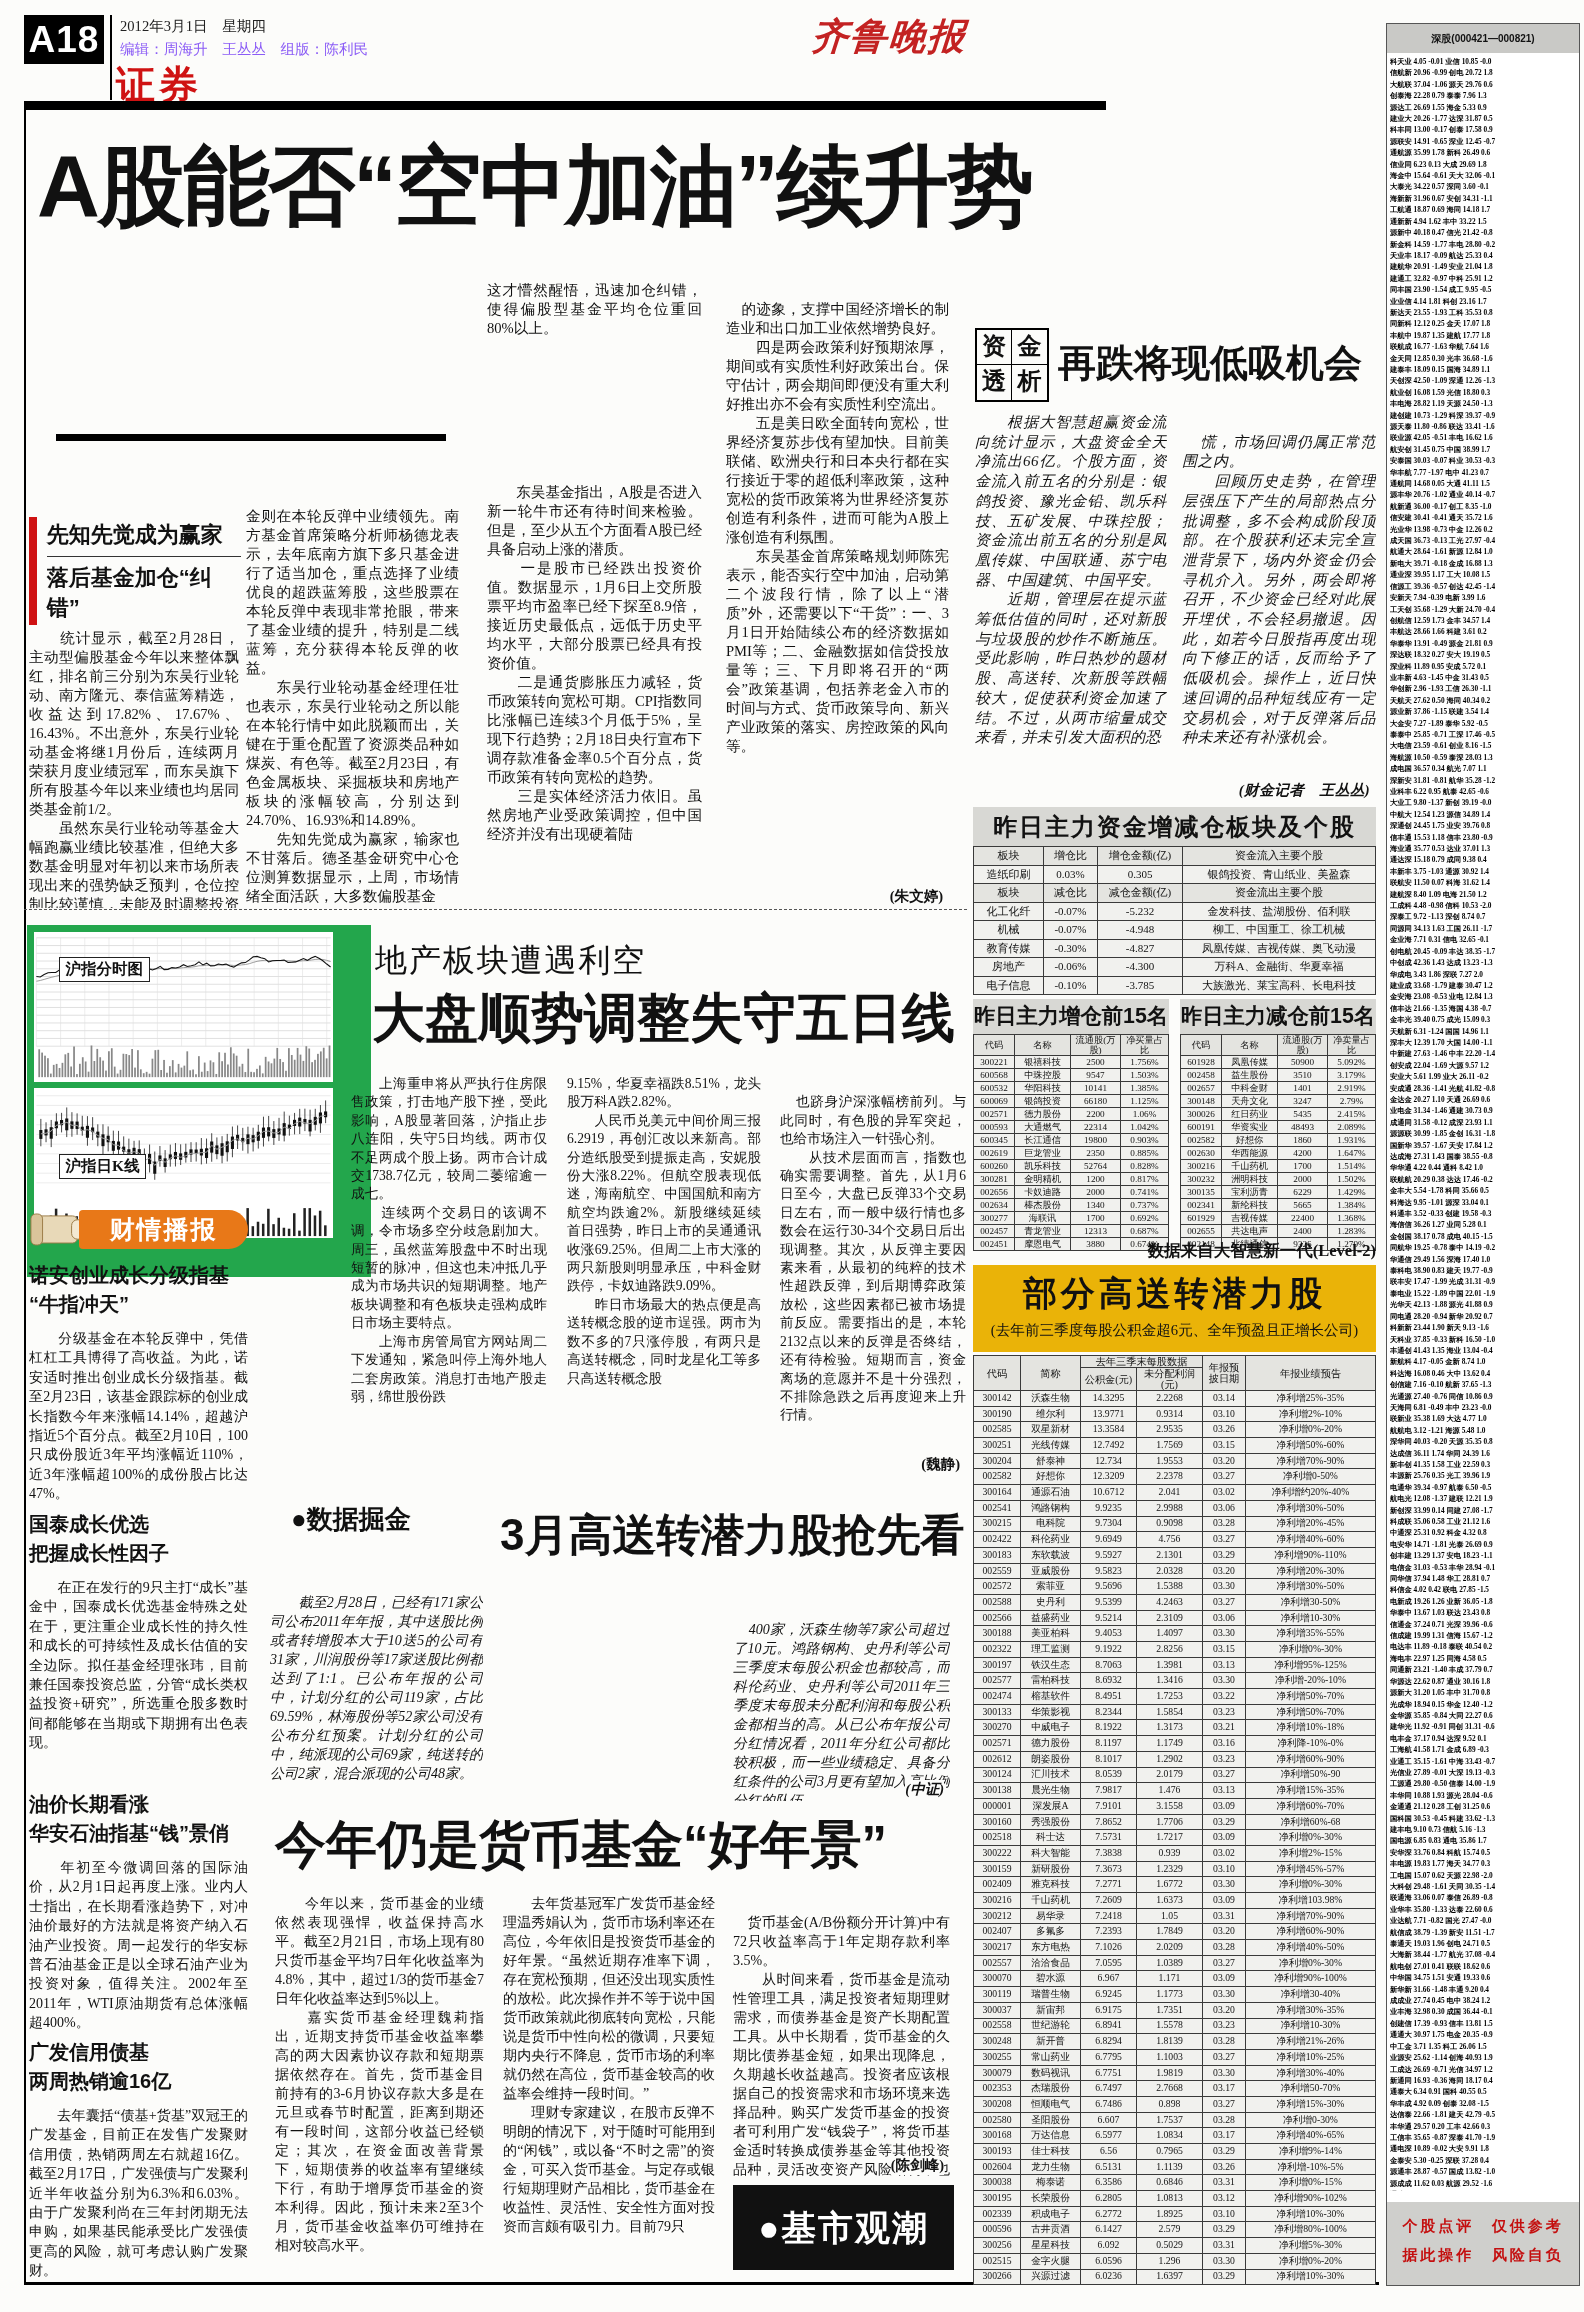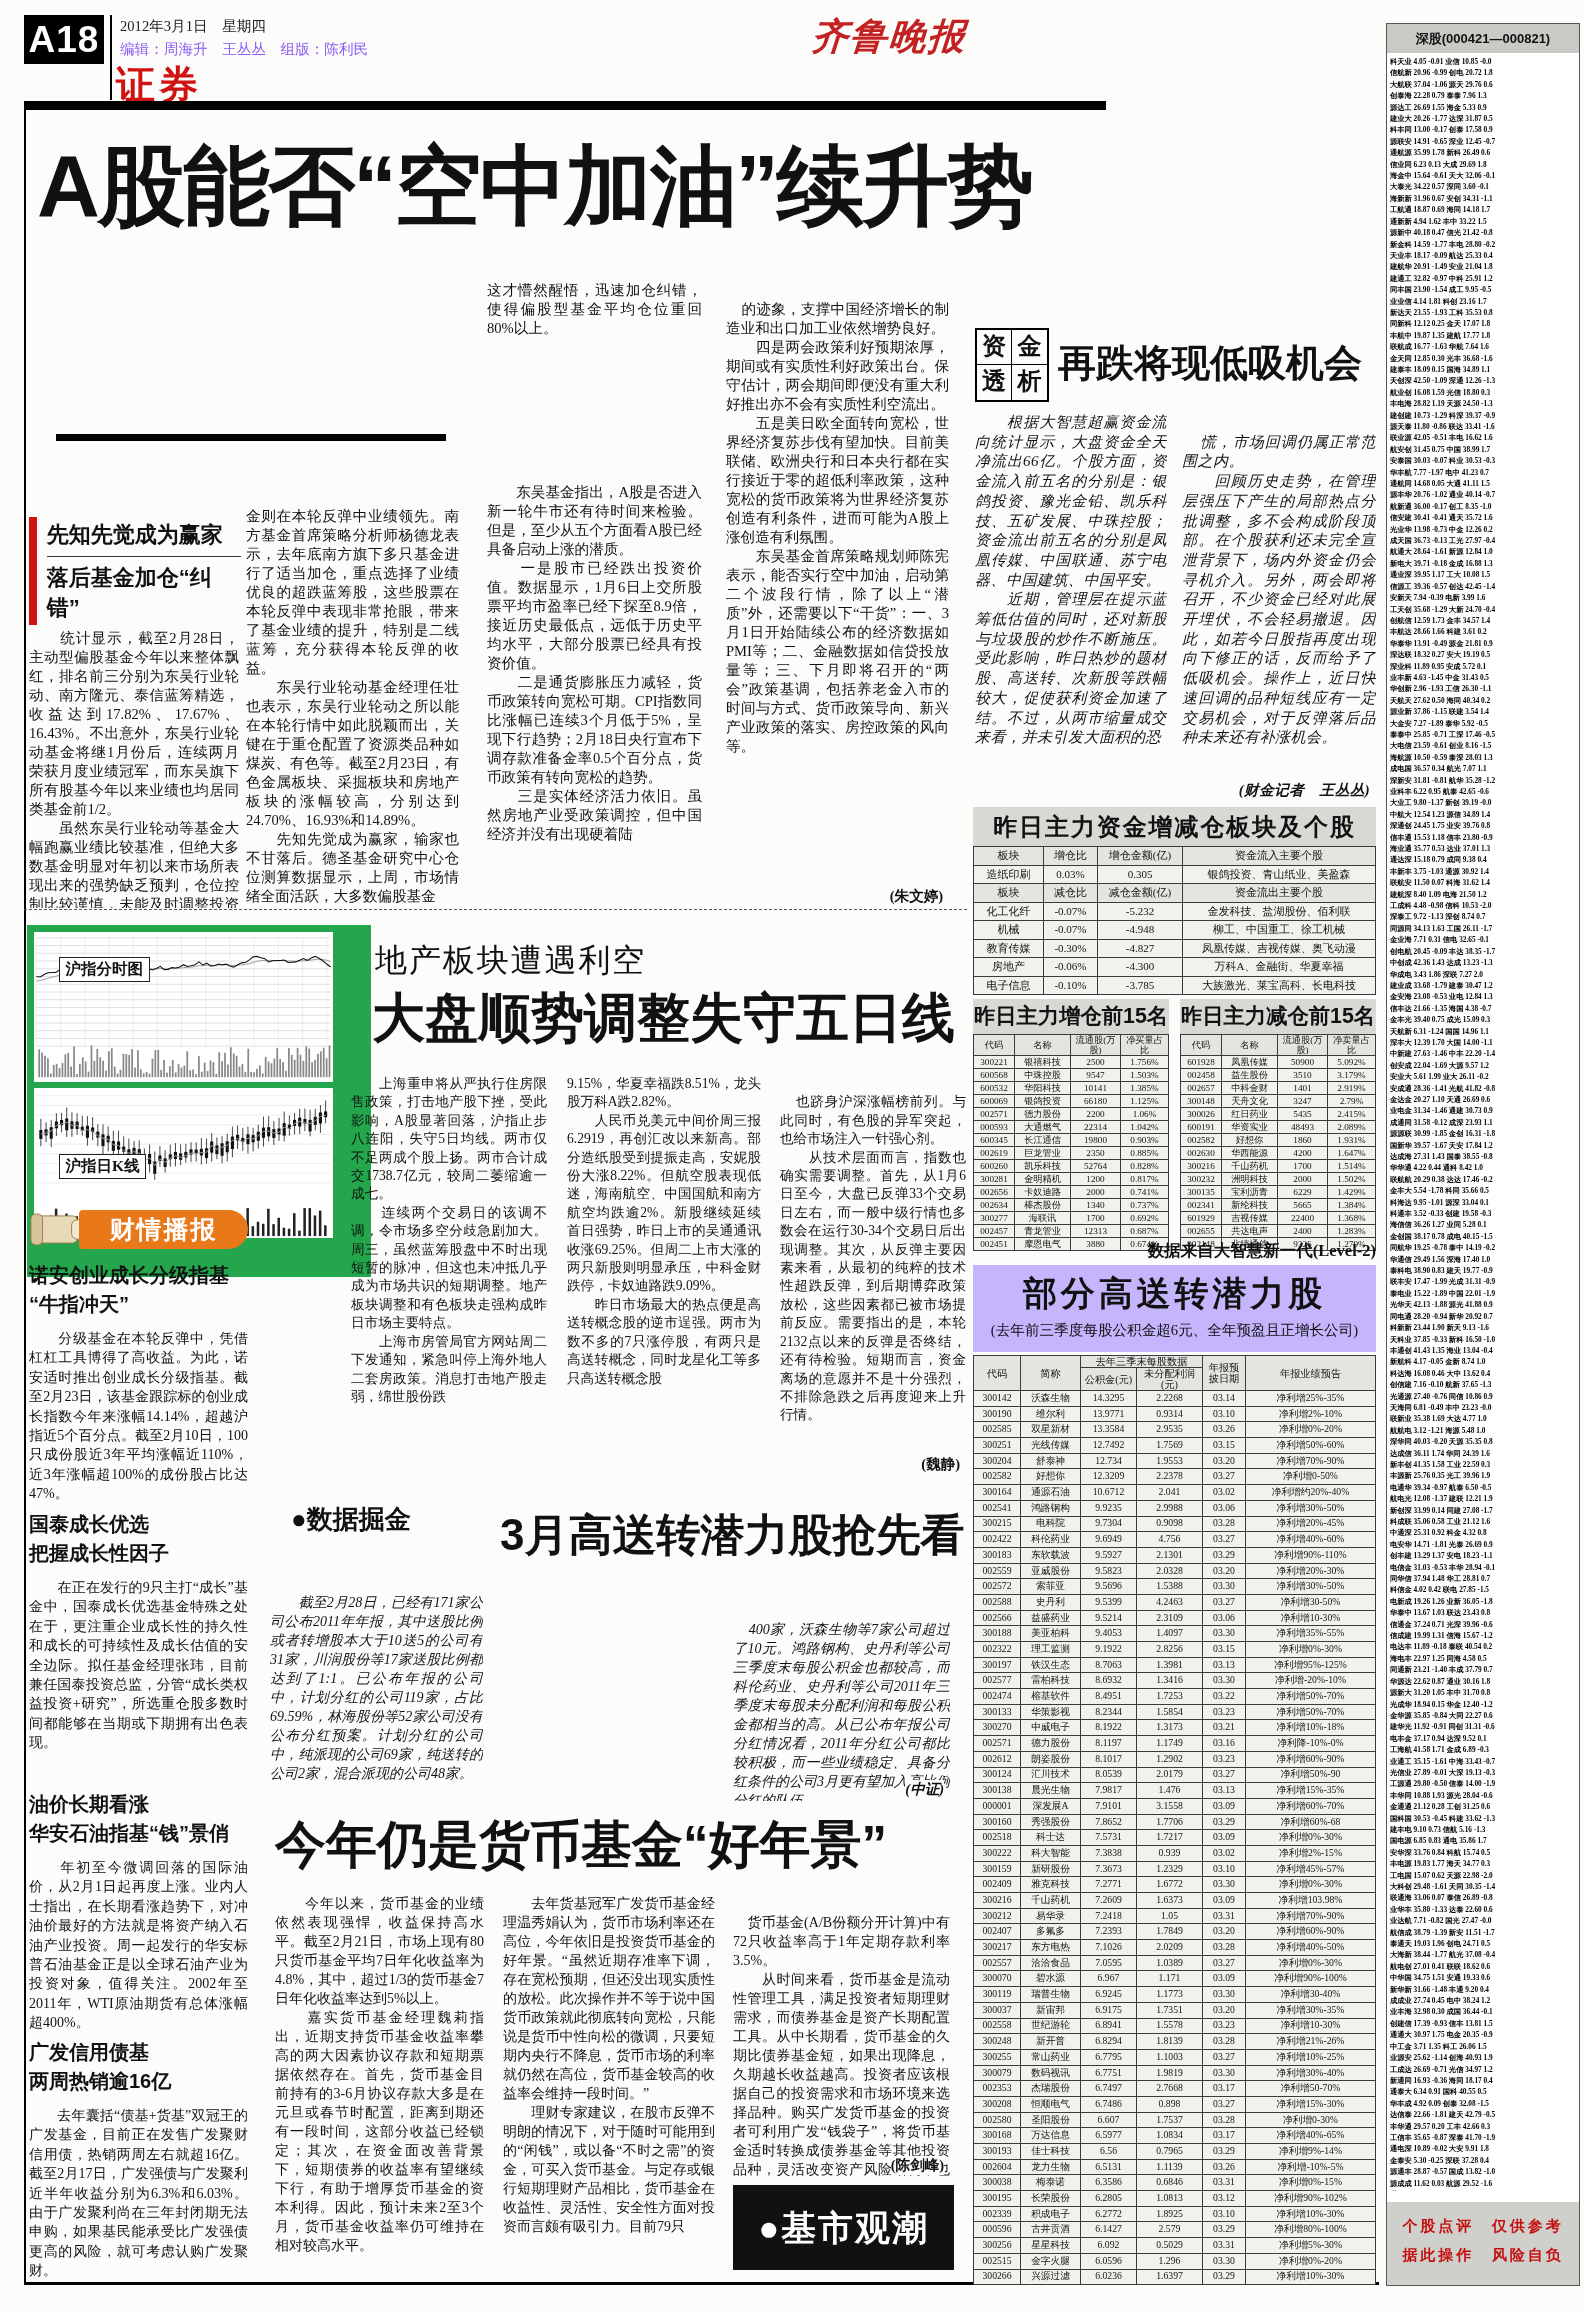--- a/index.html
+++ b/index.html
@@ -81,29 +81,29 @@
   table.news{border-collapse:collapse;background:#f1f1ee;width:100%;table-layout:fixed;}
   table.news th,table.news td{border:1px solid #3a3a3a;text-align:center;padding:0 1.9px;
           overflow:hidden;white-space:nowrap;}
   table.news th{background:#e4e4e0;font-weight:normal;white-space:normal;}
   .flowT td,.flowT th{font-size:11px;height:17.5px;line-height:12.6px;}
   .t15 td{font-size:9.2px;height:12px;line-height:9.7px;}
   .t15 th{font-size:9.2px;line-height:10.2px;padding:1px 1px;}
   .bigT td{font-size:9.7px;height:14.7px;line-height:10.7px;}
   .bigT th{font-size:10.2px;line-height:11px;padding:1px 1px;}
   .srcnote{left:1087px;top:1240px;width:289px;text-align:right;font-size:16.5px;font-weight:bold;}
-  .potbar{left:973px;top:1265px;width:403px;height:87px;background:#c4b5fd;text-align:center;}
+  .potbar{left:973px;top:1265px;width:403px;height:87px;background:#eab308;text-align:center;}
   .potbar .t{font-size:34px;font-weight:bold;letter-spacing:3.9px;padding-top:5.8px;
              font-family:"Liberation Sans",sans-serif;}
   .potbar .s{font-size:14.6px;margin-top:3.9px;}
 
   
   .strip{left:1386px;top:23px;width:192px;height:2261px;border:1.5px solid #555;background:#fff;}
   .striphead{position:absolute;left:0;top:0;width:100%;height:29px;background:#c9c9c6;
-             font-size:13px;font-weight:bold;text-align:center;line-height:29px;
+             font-size:10px;font-weight:bold;text-align:center;line-height:29px;
              font-family:"Liberation Sans",sans-serif;}
   .stripfill{position:absolute;left:2.9px;top:32px;width:186px;height:2135px;overflow:hidden;}
   .srow{font-size:7.3px;line-height:11.4px;font-weight:bold;color:#000;white-space:nowrap;overflow:hidden;}
   .stripdisc{position:absolute;left:0;bottom:0;width:100%;height:83px;background:#cfcfcc;
              text-align:center;padding-top:9.7px;box-sizing:border-box;}
   .stripdisc div{color:#c40f0f;font-weight:bold;font-size:15px;line-height:29px;letter-spacing:2.9px;text-align:center;}
 </style>
 </head>
 <body>
 

